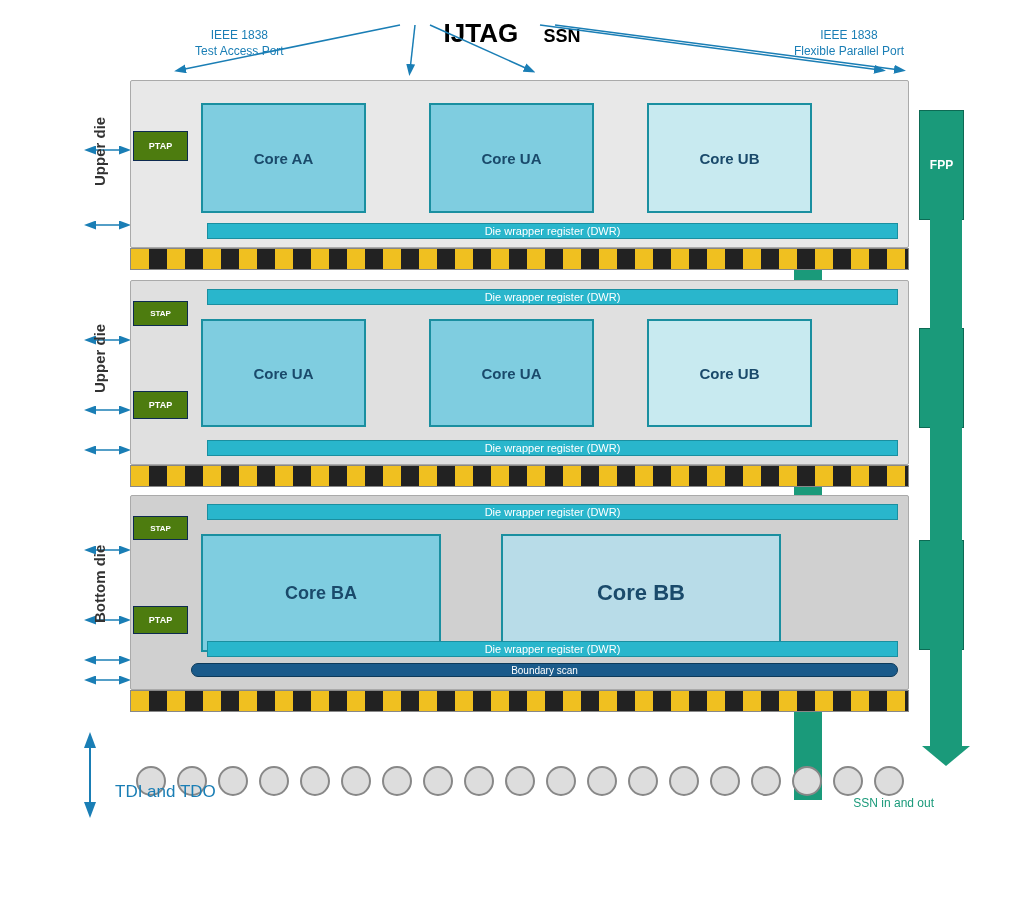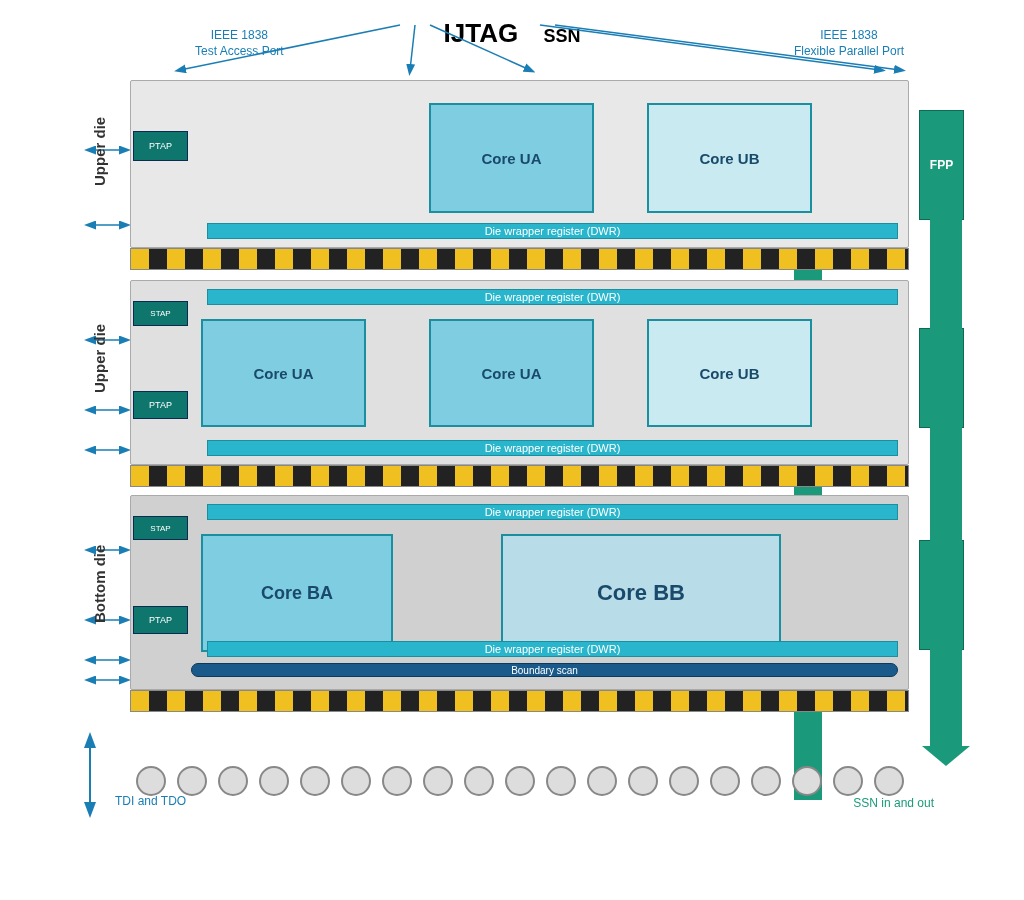--- a/index.html
+++ b/index.html
@@ -132,24 +132,24 @@
       color: #1a4a6b;
     }
     .core-box-inner {
       background: #7fcde0;
       border: 2px solid #1a8fa0;
     }
 
     
     .tap-box {
       position: absolute;
-      background: #0f766e;
+      background: #4d7c0f;
       color: #fff;
       font-size: 9px;
-      font-weight: normal;
+      font-weight: bold;
       display: flex;
       align-items: center;
       justify-content: center;
       border: 1px solid #0d2a50;
     }
 
     
     .fpp-box {
       position: absolute;
       background: #1a9a7a;
@@ -209,23 +209,23 @@
         90deg,
         #f0c020 0px, #f0c020 18px,
         #222 18px, #222 36px
       );
       border: 1.5px solid #888;
     }
 
     
     .bottom-label-left {
       position: absolute;
-      bottom: 12px;
+      bottom: 18px;
       left: 55px;
-      font-size: 12px;
+      font-size: 17px;
       color: #1a7eb5;
       text-align: center;
     }
     .bottom-label-right {
       position: absolute;
       bottom: 10px;
       right: 30px;
       font-size: 12px;
       color: #1a9a7a;
       text-align: center;
@@ -330,20 +330,23 @@
 
     </svg>
 
     <div class="die-upper1">
       <div class="die-label" style="left:-62px; top:45%;">Upper die</div>
 
       <div class="dwr-bar" style="left:60px; right:10px; bottom:8px; top:auto;">
         <span>Die wrapper register (DWR)</span>
       </div>
 
+      <div class="core-box core-box-inner" style="left:70px; top:22px; width:165px; height:110px;">
+        <span>Core AA</span>
+      </div>
 
       <div class="core-box core-box-inner" style="left:298px; top:22px; width:165px; height:110px;">
         <span>Core UA</span>
       </div>
 
       <div class="core-box" style="left:516px; top:22px; width:165px; height:110px; background:#c8eaf0;">
         <span>Core UB</span>
       </div>
 
       <div class="tap-box" style="left:2px; top:50px; width:55px; height:30px;">
@@ -395,21 +398,21 @@
 
     <div class="inter-die-connector" style="top:385px;"></div>
 
     <div class="die-bottom">
       <div class="die-label" style="left:-62px; top:50%;">Bottom die</div>
 
       <div class="dwr-bar" style="left:60px; right:10px; top:8px;">
         <span>Die wrapper register (DWR)</span>
       </div>
 
-      <div class="core-box core-box-inner" style="left:70px; top:38px; width:192px; height:118px; font-size:18px;">
+      <div class="core-box core-box-inner" style="left:70px; top:38px; width:240px; height:118px; font-size:18px;">
         <span>Core BA</span>
       </div>
 
       <div class="core-box" style="left:370px; top:38px; width:280px; height:118px; font-size:22px; background:#b8dce8;">
         <span>Core BB</span>
       </div>
 
       <div class="dwr-bar" style="left:60px; right:10px; bottom:32px; top:auto;">
         <span>Die wrapper register (DWR)</span>
       </div>

